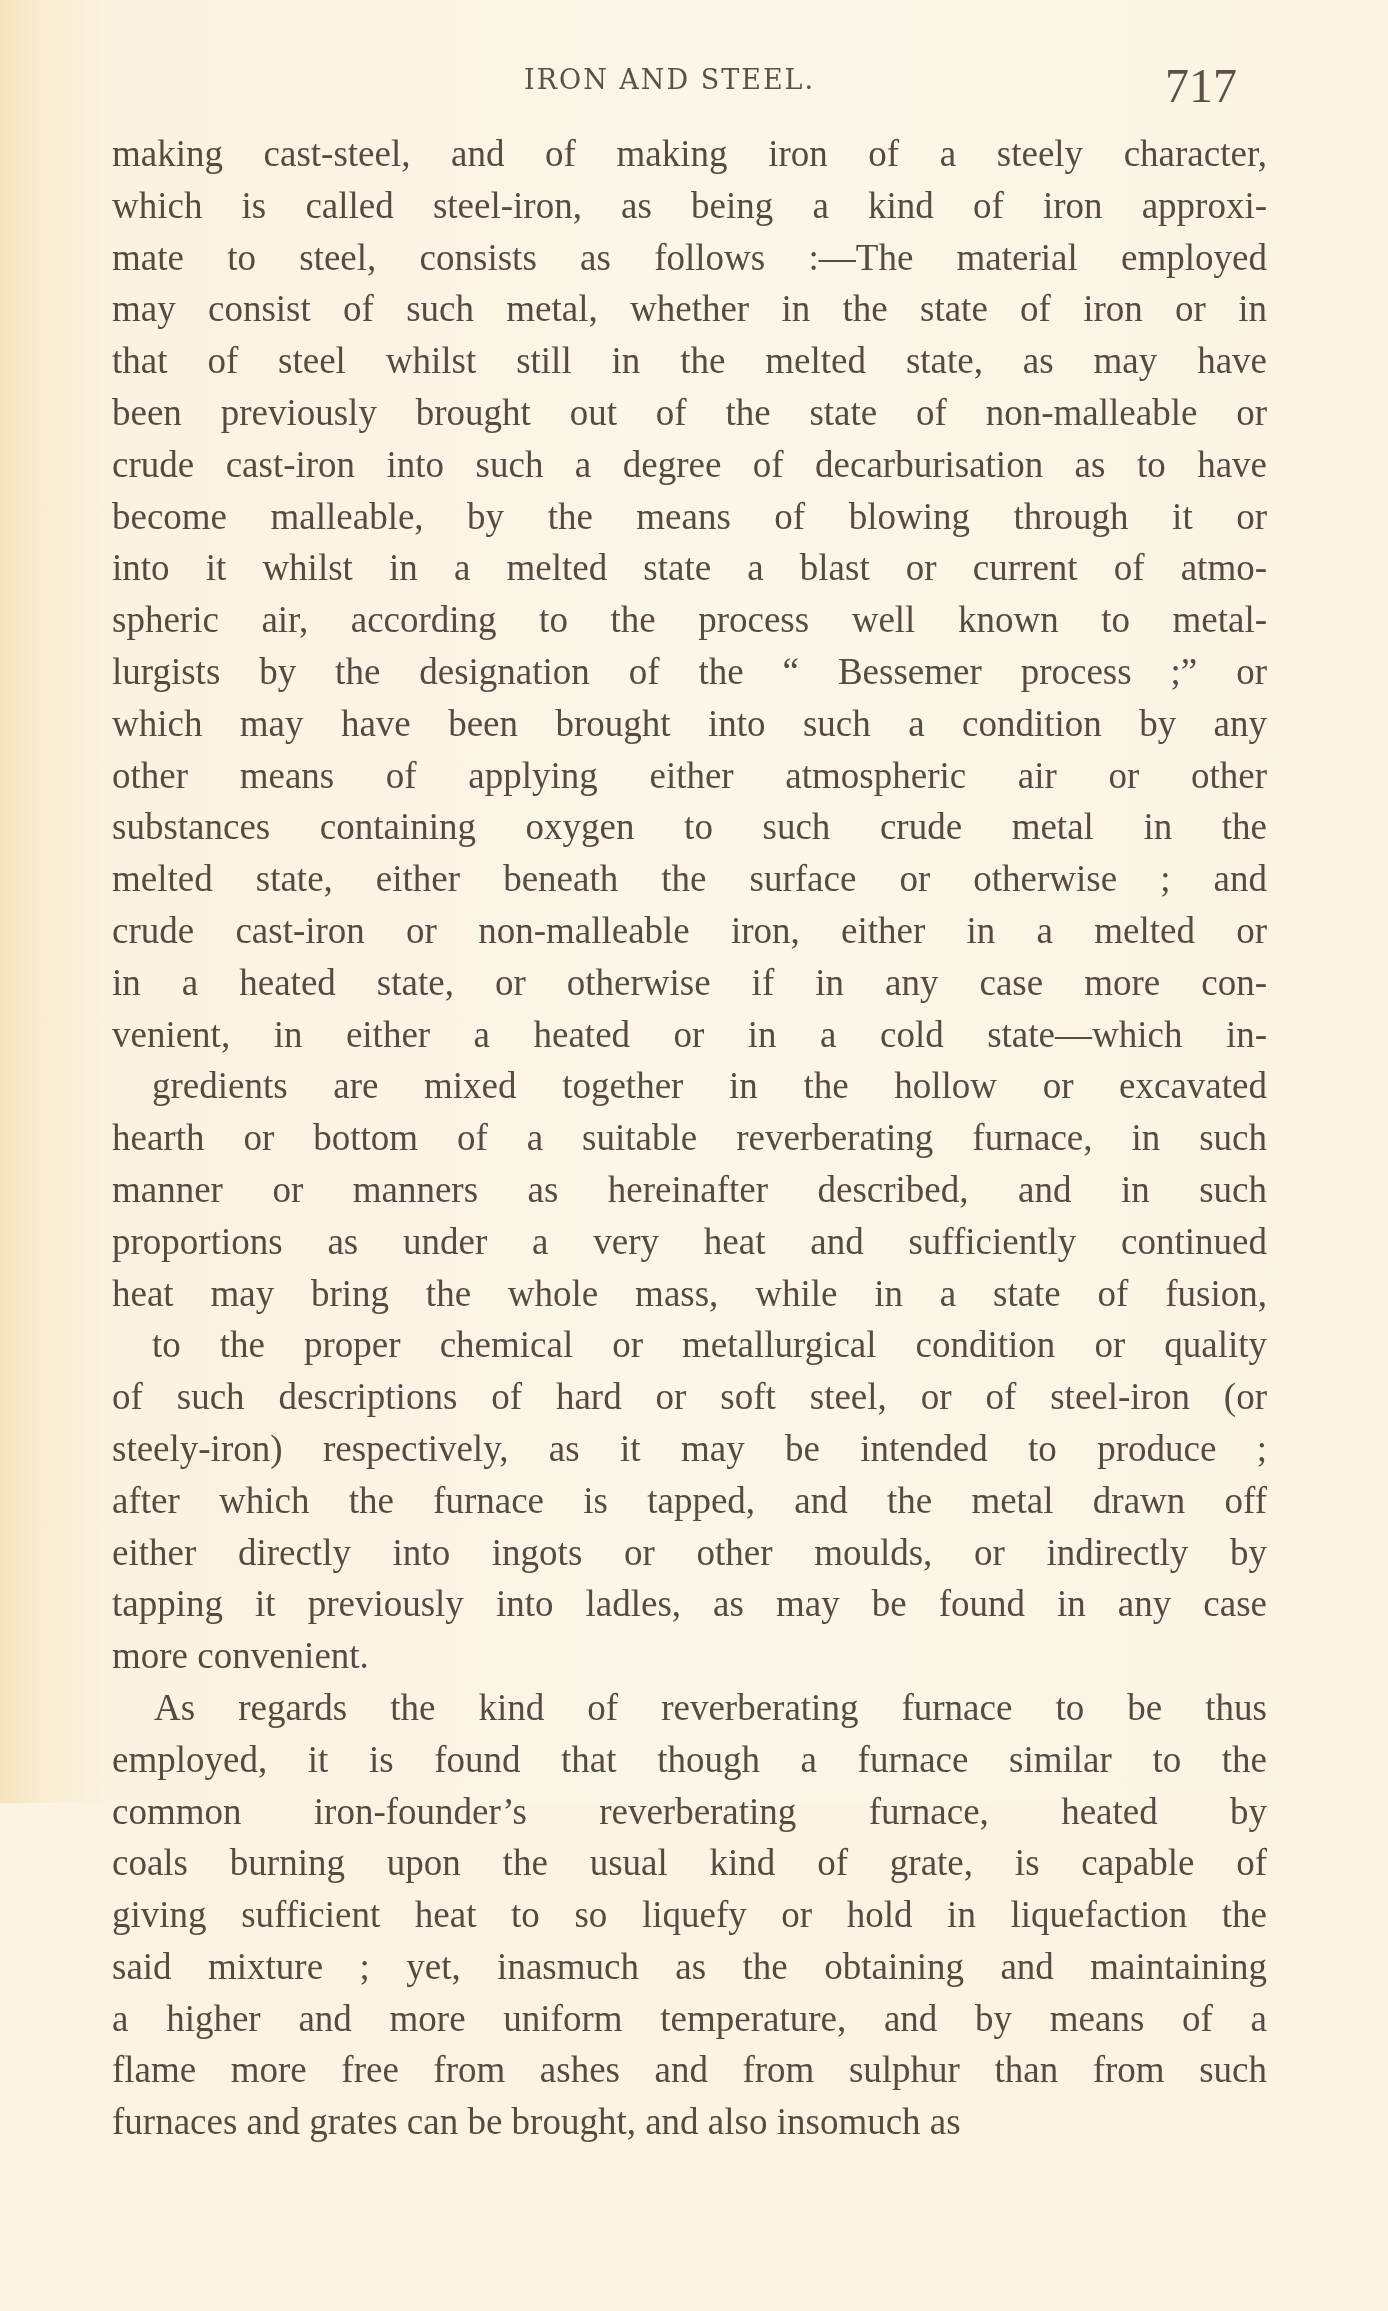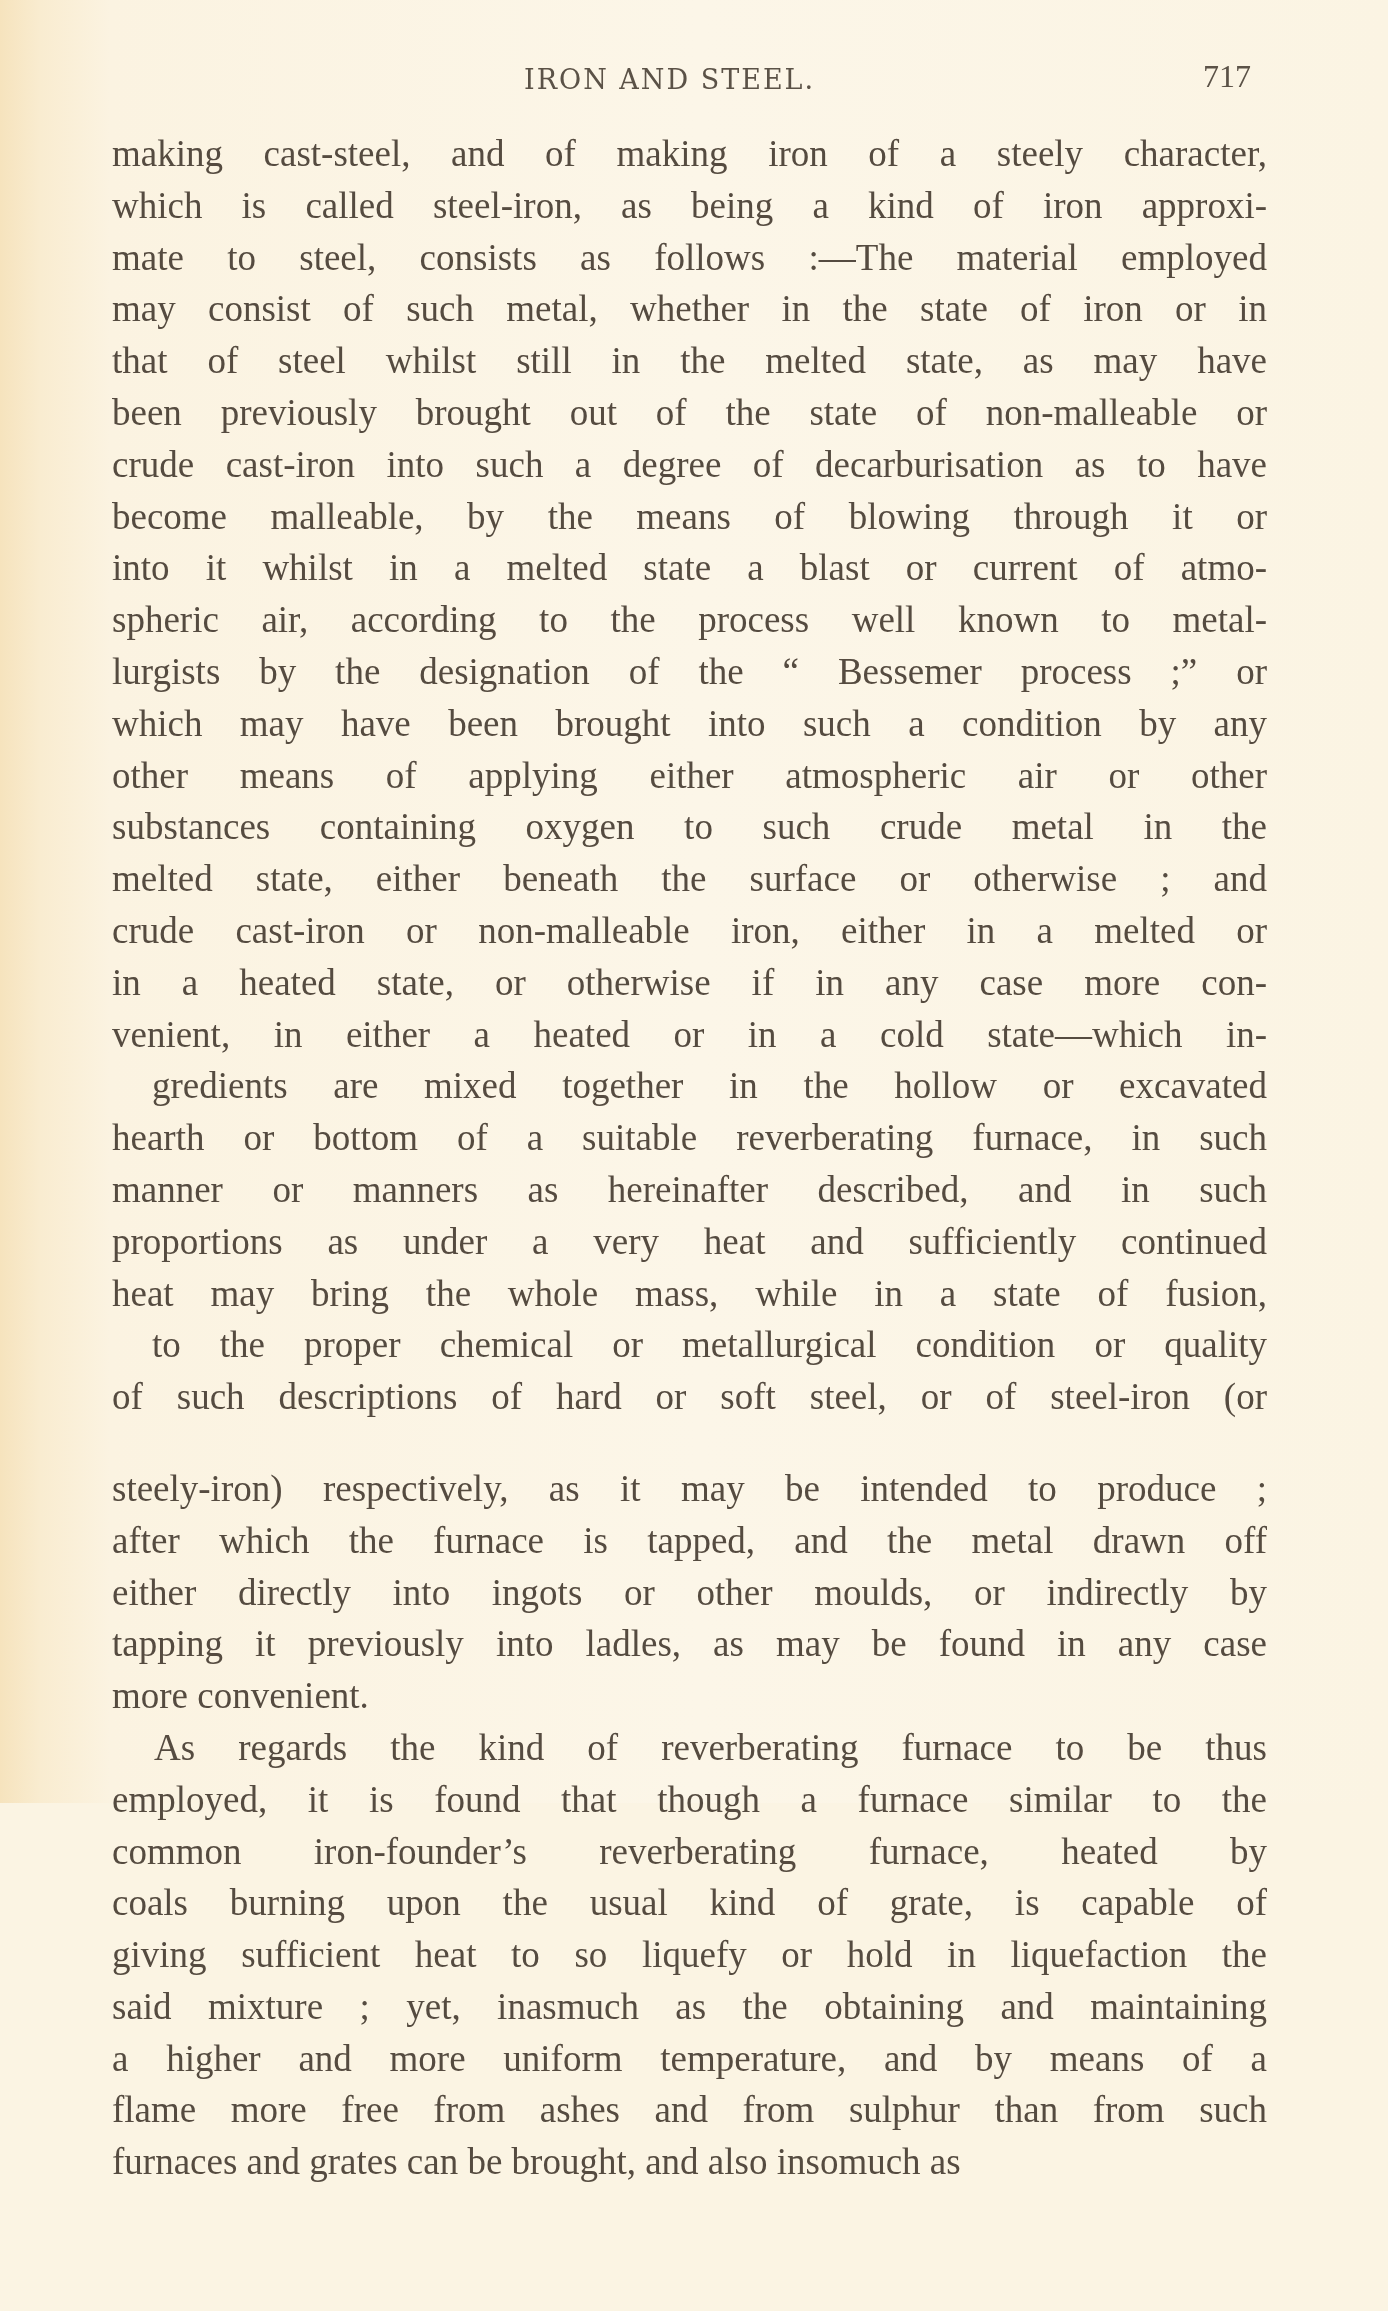--- a/index.html
+++ b/index.html
@@ -28,23 +28,23 @@
     }
     .running-title {
       position: absolute;
       left: 524px;
       top: 8px;
       font-size: 27px;
       letter-spacing: 2px;
     }
     .folio {
       position: absolute;
-      left: 1203px;
+      left: 1165px;
       top: 2px;
-      font-size: 32px;
+      font-size: 48px;
       font-family: "Liberation Serif", serif;
     }
     .body-text {
       position: absolute;
       left: 112px;
       top: 128px;
       width: 1155px;
       font-family: "Liberation Serif", serif;
       font-size: 37px;
       line-height: 51.8px;
@@ -88,21 +88,21 @@
         <span class="line" style="display: block; white-space: normal; overflow: hidden;">crude cast-iron or non-malleable iron, either in a melted or</span>
         <span class="line" style="display: block; white-space: normal; overflow: hidden;">in a heated state, or otherwise if in any case more con-</span>
         <span class="line" style="display: block; white-space: normal; overflow: hidden;">venient, in either a heated or in a cold state—which in-</span>
         <span class="line" style="display: block; white-space: normal; overflow: hidden; margin-left: 40px;">gredients are mixed together in the hollow or excavated</span>
         <span class="line" style="display: block; white-space: normal; overflow: hidden;">hearth or bottom of a suitable reverberating furnace, in such</span>
         <span class="line" style="display: block; white-space: normal; overflow: hidden;">manner or manners as hereinafter described, and in such</span>
         <span class="line" style="display: block; white-space: normal; overflow: hidden;">proportions as under a very heat and sufficiently continued</span>
         <span class="line" style="display: block; white-space: normal; overflow: hidden;">heat may bring the whole mass, while in a state of fusion,</span>
         <span class="line" style="display: block; white-space: normal; overflow: hidden; margin-left: 40px;">to the proper chemical or metallurgical condition or quality</span>
         <span class="line" style="display: block; white-space: normal; overflow: hidden;">of such descriptions of hard or soft steel, or of steel-iron (or</span>
-        <span class="line" style="display: block; white-space: normal; overflow: hidden; margin-top: 40px;">steely-iron) respectively, as it may be intended to produce ;</span>
+        <span class="line" style="display: block; white-space: normal; overflow: hidden;">steely-iron) respectively, as it may be intended to produce ;</span>
         <span class="line" style="display: block; white-space: normal; overflow: hidden;">after which the furnace is tapped, and the metal drawn off</span>
         <span class="line" style="display: block; white-space: normal; overflow: hidden;">either directly into ingots or other moulds, or indirectly by</span>
         <span class="line" style="display: block; white-space: normal; overflow: hidden;">tapping it previously into ladles, as may be found in any case</span>
         <span class="line last" style="display: block;">more convenient.</span>
       </div>
       <div>
         <span class="line indent" style="display: block; white-space: normal; overflow: hidden;">As regards the kind of reverberating furnace to be thus</span>
         <span class="line" style="display: block; white-space: normal; overflow: hidden;">employed, it is found that though a furnace similar to the</span>
         <span class="line" style="display: block; white-space: normal; overflow: hidden;">common iron-founder’s reverberating furnace, heated by</span>
         <span class="line" style="display: block; white-space: normal; overflow: hidden;">coals burning upon the usual kind of grate, is capable of</span>

